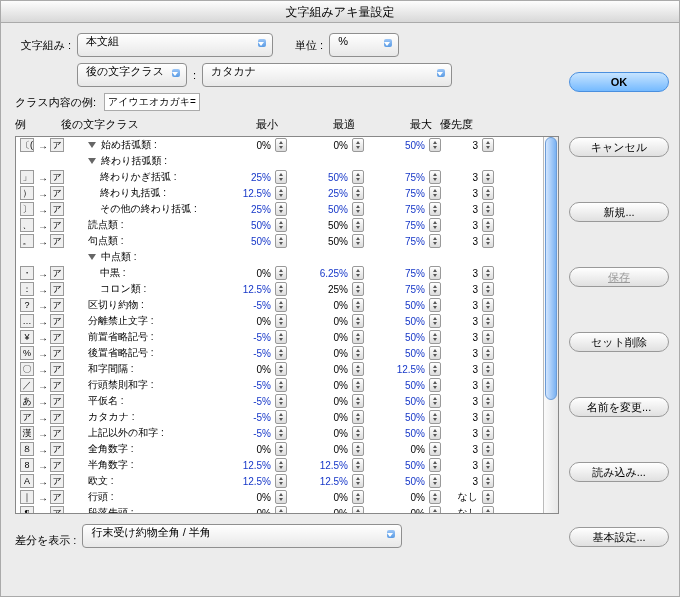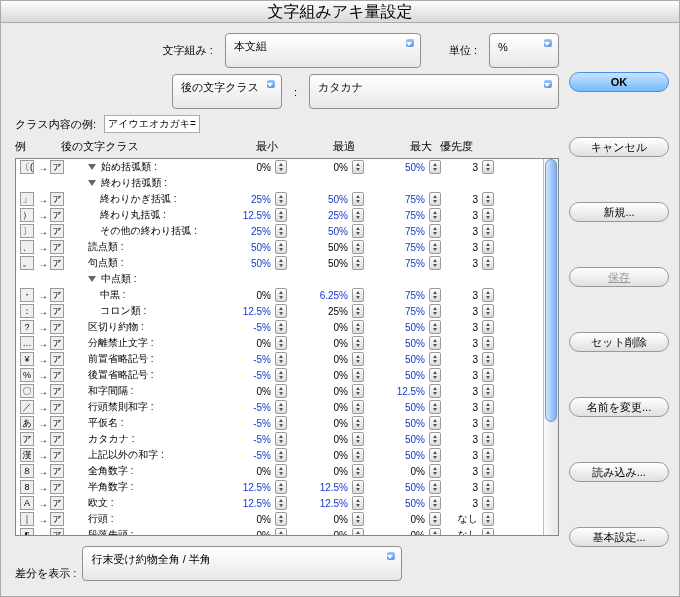--- a/index.html
+++ b/index.html
@@ -1,27 +1,27 @@
 <!DOCTYPE html>
 <html><head>
 <meta charset="utf-8">
 <style>
 * { box-sizing: border-box; margin: 0; padding: 0; }
 body { font-family: "Hiragino Kaku Gothic Pro", "Lucida Grande", sans-serif; font-size: 11px; background: #ececec; color: #000; }
 .window { width: 680px; height: 597px; background: #ececec; border: 1px solid #aaa; }
-.titlebar { height: 22px; background: linear-gradient(#fdfdfd,#d8d8d8); border-bottom: 1px solid #aaa; text-align: center; line-height: 22px; font-size: 16px; }
+.titlebar { height: 22px; background: linear-gradient(#fdfdfd,#d8d8d8); border-bottom: 1px solid #aaa; text-align: center; line-height: 22px; font-size: 12px; }
 .body { display: flex; }
 .main { flex: 1; padding: 10px 10px 10px 14px; }
 .sidebar { width: 110px; padding: 10px 10px 10px 0; display: flex; flex-direction: column; gap: 6px; }
 .btn { height: 20px; background: linear-gradient(#ffffff,#e0e0e0); border: 1px solid #999; border-radius: 10px; font-size: 11px; display: flex; align-items: center; justify-content: center; cursor: pointer; margin-top: 39px; }
 .btn.default { background: linear-gradient(#c7e4ff,#75baff); border-color: #4a8fde; color:#000; font-weight: bold; }
 .btn.disabled { color: #9a9a9a; text-decoration: underline; }
-.row { display: flex; align-items: center; gap: 12px; margin-bottom: 6px; justify-content: flex-end; }
+.row { display: flex; align-items: center; gap: 6px; margin-bottom: 6px; }
 .label { text-align: right; color: #000; }
-.select { height: 35px; background: linear-gradient(#fff,#e8e8e8); border: 1px solid #8f8f8f; border-radius: 4px; display: flex; align-items: center; padding: 0 18px 8px 8px; position: relative; cursor: pointer; }
+.select { height: 24px; background: linear-gradient(#fff,#e8e8e8); border: 1px solid #8f8f8f; border-radius: 4px; display: flex; align-items: center; padding: 0 18px 8px 8px; position: relative; cursor: pointer; }
 .select::after { content:""; position:absolute; right:6px; top:5px; width:8px; height:8px; background: linear-gradient(#9cc6f7,#5a9be4); border-radius:2px; }
 .select::before { content:""; position:absolute; right:8px; top:8px; border-left:3px solid transparent; border-right:3px solid transparent; border-top:4px solid #fff; z-index:1; }
 .example { margin: 6px 0 4px 0; color:#000; display:flex; align-items:center; gap:8px;}
 .example .inline { border:1px solid #aaa; padding:1px 3px; background:#fff; font-size:10px;}
 .headers { display:flex; font-size:11px; padding: 2px 0 4px 0; }
 .headers .h-ex { width: 46px; }
 .headers .h-cls { width: 148px; }
 .headers .h-col { width: 77px; text-align:right; padding-right:8px;}
 .headers .h-pri { width: 57px; padding-right:6px;}
 .listframe { border:1px solid #888; background:#fff; height: 378px; display:flex; }

